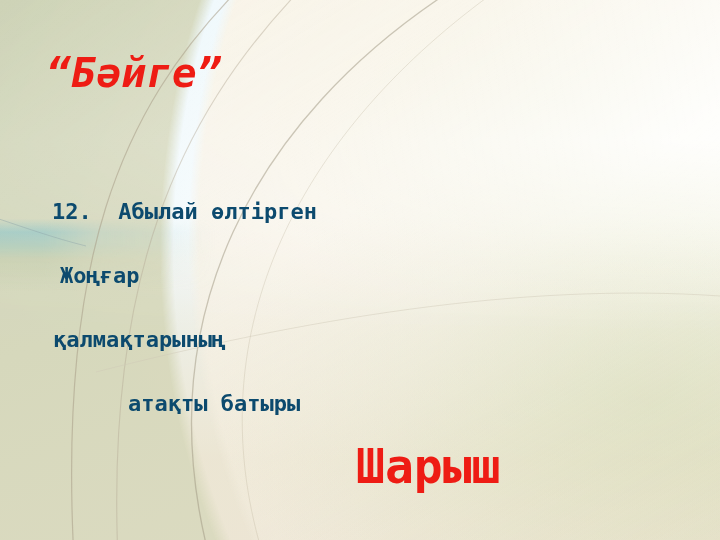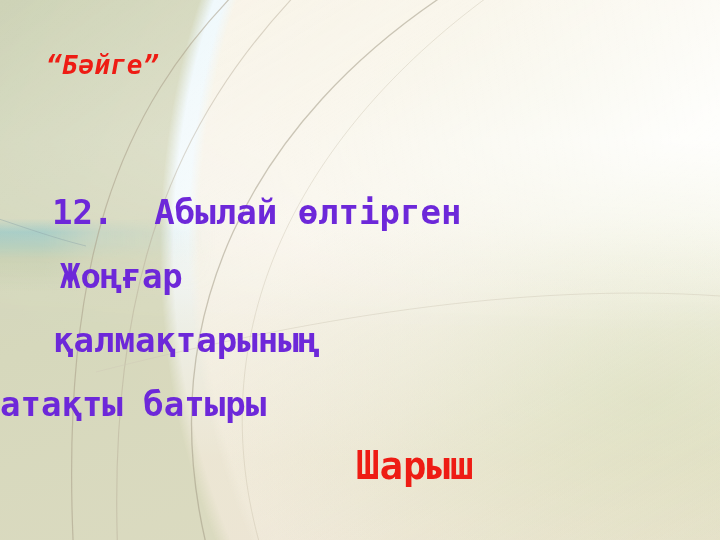--- a/index.html
+++ b/index.html
@@ -109,51 +109,51 @@
   #content {
     position: absolute;
     inset: 0;
   }
 
   .title {
     position: absolute;
     left: 46px;
     top: 52px;
     color: #ee1c14;
-    font-size: 26px;
+    font-size: 41px;
     line-height: 1.05;
     font-weight: bold;
     font-style: italic;
     letter-spacing: 0.5px;
     white-space: nowrap;
   }
 
   .body-block {
     position: absolute;
     left: 0;
     top: 180px;
     width: 720px;
   }
 
   .line {
-    color: #6d28d9;
-    font-size: 34px;
+    color: #0c4a6e;
+    font-size: 22px;
     line-height: 64px;
     font-weight: bold;
     white-space: pre;
   }
   .line.l1 { padding-left: 52px; }
   .line.l2 { padding-left: 60px; }
   .line.l3 { padding-left: 53px; }
-  .line.l4 { }
+  .line.l4 { padding-left: 128px; }
 
   .line.answer {
     color: #ee1c14;
     padding-left: 356px;
-    font-size: 39px;
+    font-size: 48px;
     line-height: 60px;
   }
 </style>
 </head>
 <body>
 
 <div id="slide">
 
   <div class="bg-layer bg-base"></div>
   <div class="bg-layer bg-green"></div>

